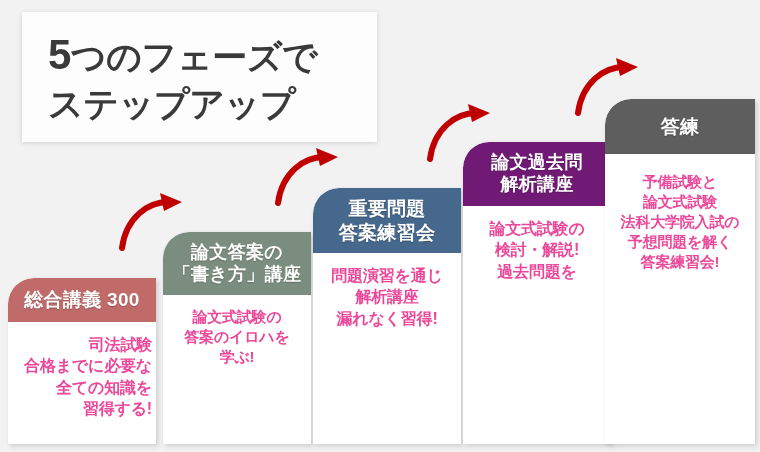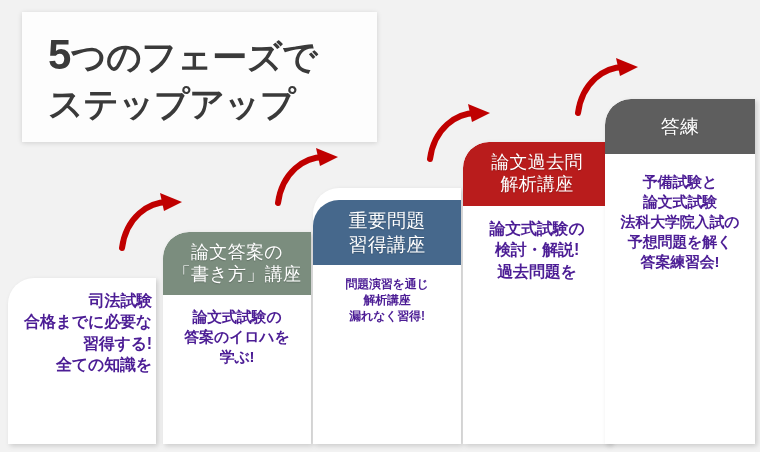--- a/index.html
+++ b/index.html
@@ -42,57 +42,57 @@
     width:148px;
     background:#fff;
     box-shadow:2px 2px 5px rgba(0,0,0,.16);
     overflow:hidden;
     border-top-left-radius:26px;
     z-index:10;
   }
   .card-head{
     border-top-left-radius:26px;
     color:#fff;
-    font-weight:normal;
+    font-weight:bold;
     text-align:left;
     display:flex;
     align-items:center;
     justify-content:center;
     flex-direction:column;
     line-height:1.22;
     letter-spacing:0.3px;
     text-shadow:0 1px 1px rgba(0,0,0,.22);
   }
   .card-head .hl{display:block;white-space:nowrap;}
   .card-body{
-    color:#4c1d95;
+    color:#ec4899;
     font-weight:bold;
     text-align:center;
     line-height:1.33;
     padding:12px 4px 0 4px;
     letter-spacing:-0.2px;
   }
   .card-body .bl{display:block;white-space:nowrap;}
 
   
   #card-1{left:8px; top:278px; height:166px;}
   #card-2{left:163px;top:232px; height:212px;}
   #card-3{left:313px;top:188px; height:256px;}
   #card-4{left:463px;top:142px; height:302px;}
   #card-5{left:605px;top:99px;  height:345px; width:150px;}
 
   #card-1 .card-head{height:44px;font-size:19px;}
   #card-2 .card-head{height:63px;font-size:18px;}
-  #card-3 .card-head{height:65px;font-size:19px;margin-top:12px;}
+  #card-3 .card-head{height:65px;font-size:19px;}
   #card-4 .card-head{height:64px;font-size:18px;}
   #card-5 .card-head{height:55px;font-size:19px;}
 
   #card-1 .card-body{font-size:16px;text-align:right;}
   #card-2 .card-body{font-size:15px;}
-  #card-3 .card-body{font-size:12px;}
+  #card-3 .card-body{font-size:16px;}
   #card-4 .card-body{font-size:16px;}
   #card-5 .card-body{font-size:15px;padding-top:18px;}
 
   
   .arrow{position:absolute;z-index:30;}
   #arrow-1{left:112px;top:192px;}
   #arrow-2{left:268px;top:147px;}
   #arrow-3{left:420px;top:103px;}
   #arrow-4{left:568px;top:57px;}
 </style>
@@ -102,54 +102,57 @@
 <div id="stage">
 
   <div class="title-banner">
     <div class="title-inner">
       <span class="title-line"><span class="big">5</span><span>つのフェーズで</span></span>
       <span class="title-line">ステップアップ</span>
     </div>
   </div>
 
   <div class="card" id="card-1">
+    <div class="card-head" style="background: rgb(192, 106, 106);">
+      <span class="hl">総合講義 300</span>
+    </div>
     <div class="card-body">
       <span class="bl">司法試験</span>
       <span class="bl">合格までに必要な</span>
+      <span class="bl">全ての知識を</span>
       <span class="bl">習得する!</span>
-      <span class="bl">全ての知識を</span>
     </div>
   </div>
 
   <div class="card" id="card-2">
     <div class="card-head" style="background: rgb(123, 141, 126);">
       <span class="hl">論文答案の</span>
       <span class="hl">「書き方」講座</span>
     </div>
     <div class="card-body">
       <span class="bl">論文式試験の</span>
       <span class="bl">答案のイロハを</span>
       <span class="bl">学ぶ!</span>
     </div>
   </div>
 
   <div class="card" id="card-3">
     <div class="card-head" style="background: rgb(70, 104, 140);">
       <span class="hl">重要問題</span>
-      <span class="hl">習得講座</span>
+      <span class="hl">答案練習会</span>
     </div>
     <div class="card-body">
       <span class="bl">問題演習を通じ</span>
       <span class="bl">解析講座</span>
       <span class="bl">漏れなく習得!</span>
     </div>
   </div>
 
   <div class="card" id="card-4">
-    <div class="card-head" style="background: #b91c1c;">
+    <div class="card-head" style="background: #701a75;">
       <span class="hl">論文過去問</span>
       <span class="hl">解析講座</span>
     </div>
     <div class="card-body">
       <span class="bl">論文式試験の</span>
       <span class="bl">検討・解説!</span>
       <span class="bl">過去問題を</span>
     </div>
   </div>
 

